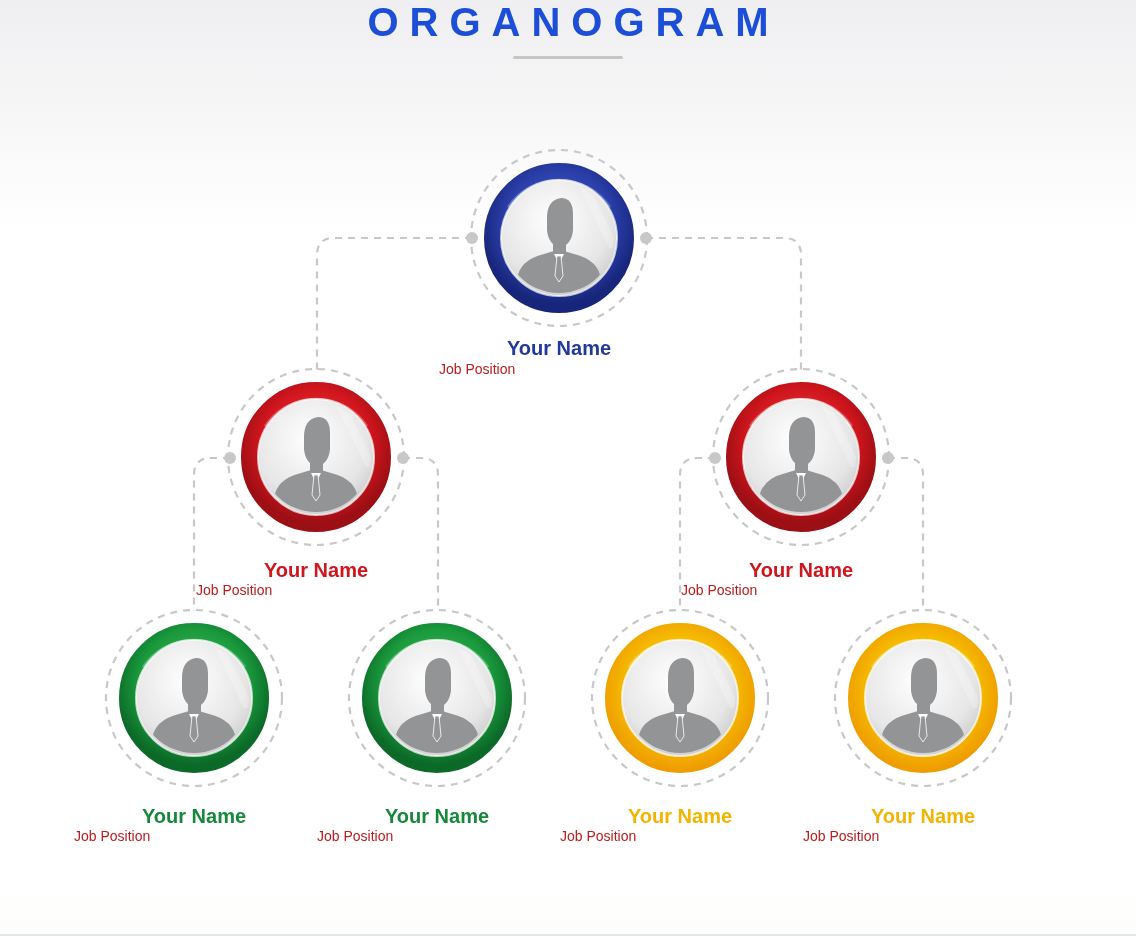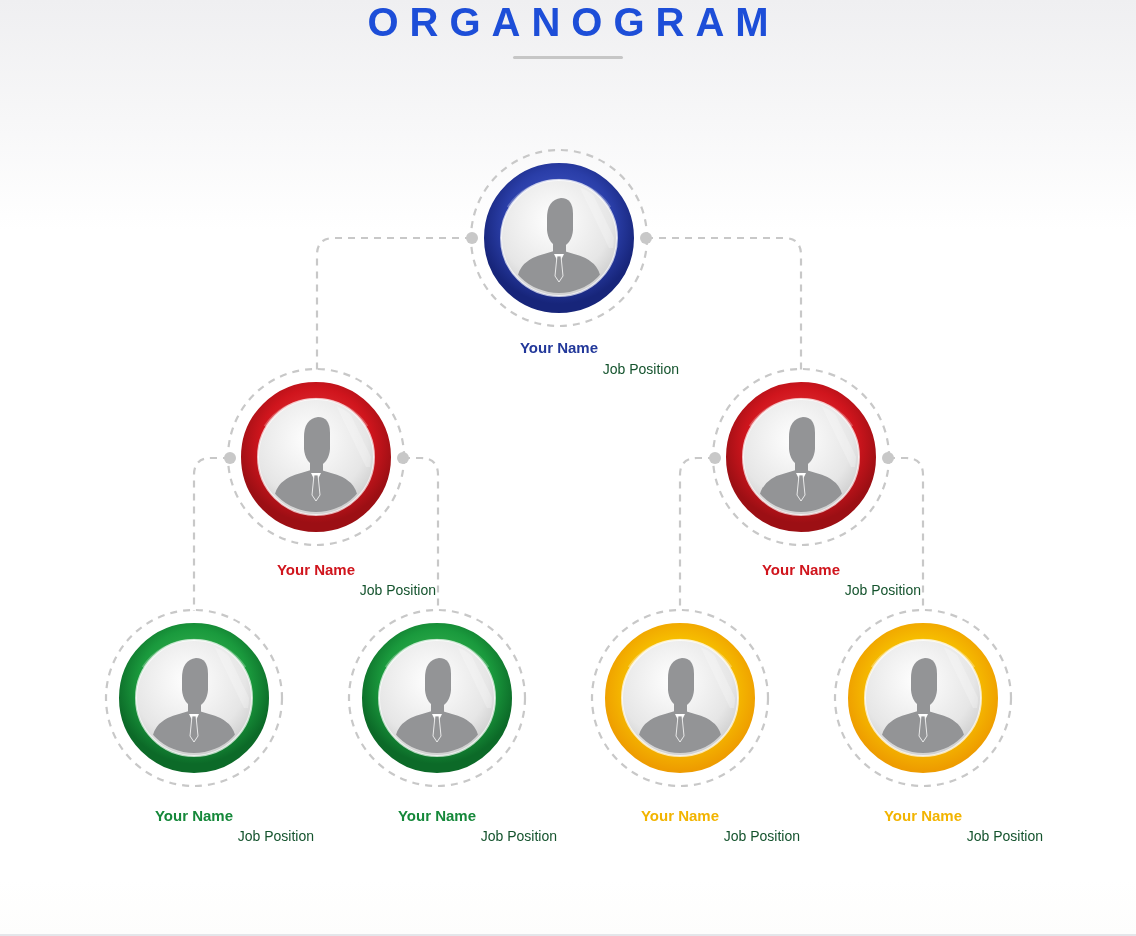--- a/index.html
+++ b/index.html
@@ -16,25 +16,25 @@
   }
   .title-underline {
     position: absolute; top: 56px; left: 513px; width: 110px; height: 3px;
     background: #c6c6c6; border-radius: 2px;
   }
   svg.connectors { position: absolute; left: 0; top: 0; }
   .node { position: absolute; width: 180px; height: 250px; }
   .node .svgwrap { position: absolute; left: 0; top: 0; width: 180px; height: 180px; }
   .node .name {
     position: absolute; left: -30px; width: 240px; text-align: center;
-    font-weight: bold; font-size: 15px; line-height: 22px;
+    font-weight: bold; font-size: 20px; line-height: 22px;
   }
   .node .pos {
-    position: absolute; left: -30px; width: 240px; text-align: right;
-    font-size: 14px; line-height: 16px; color: #14532d;
+    position: absolute; left: -30px; width: 240px; text-align: left;
+    font-size: 14px; line-height: 16px; color: #b91c1c;
   }
 </style>
 </head>
 <body>
 
 <div class="title">ORGANOGRAM</div>
 <div class="title-underline"></div>
 
 <svg class="connectors" width="1136" height="936">
   <g fill="none" stroke="#c8c8c8" stroke-width="2.2" stroke-dasharray="7 6">

